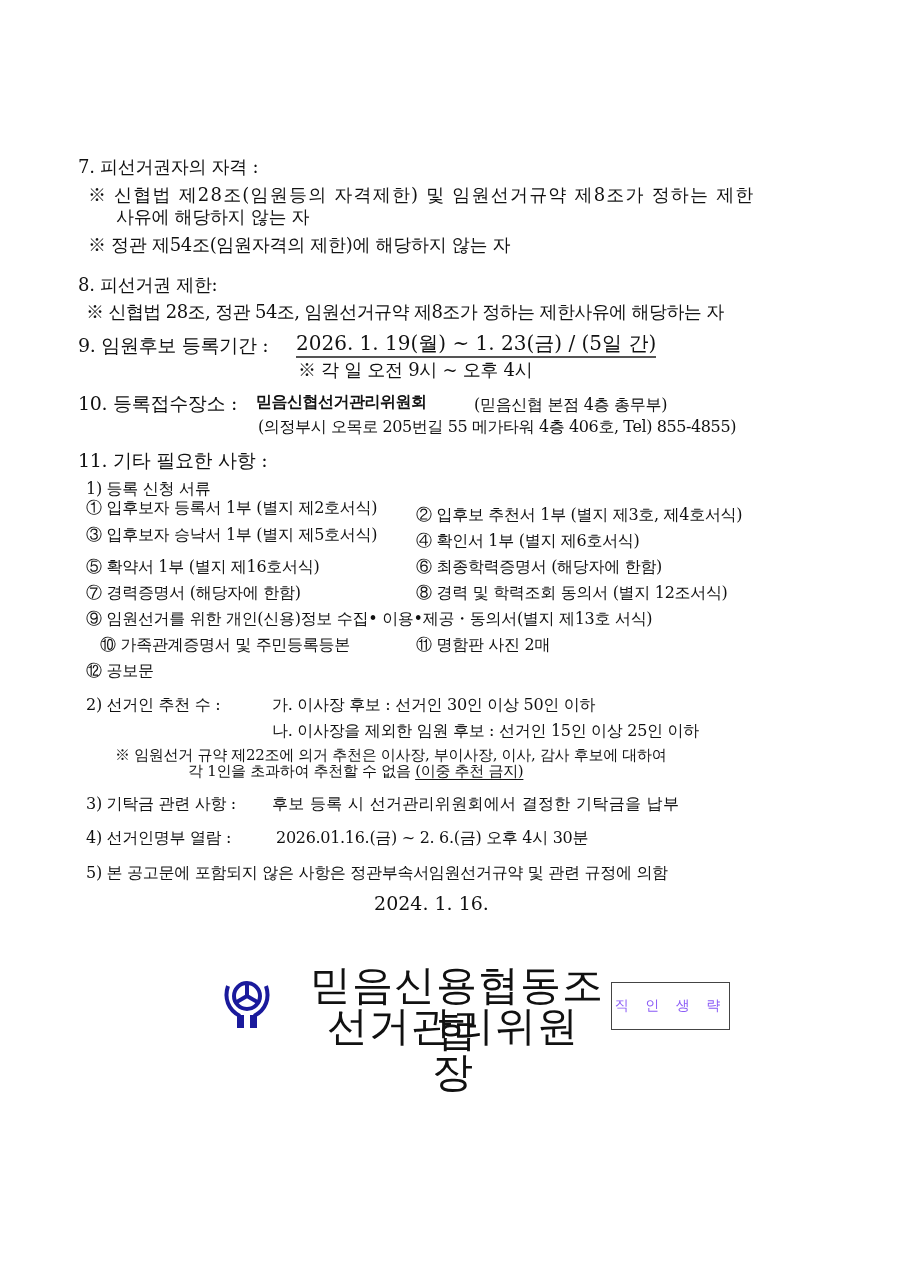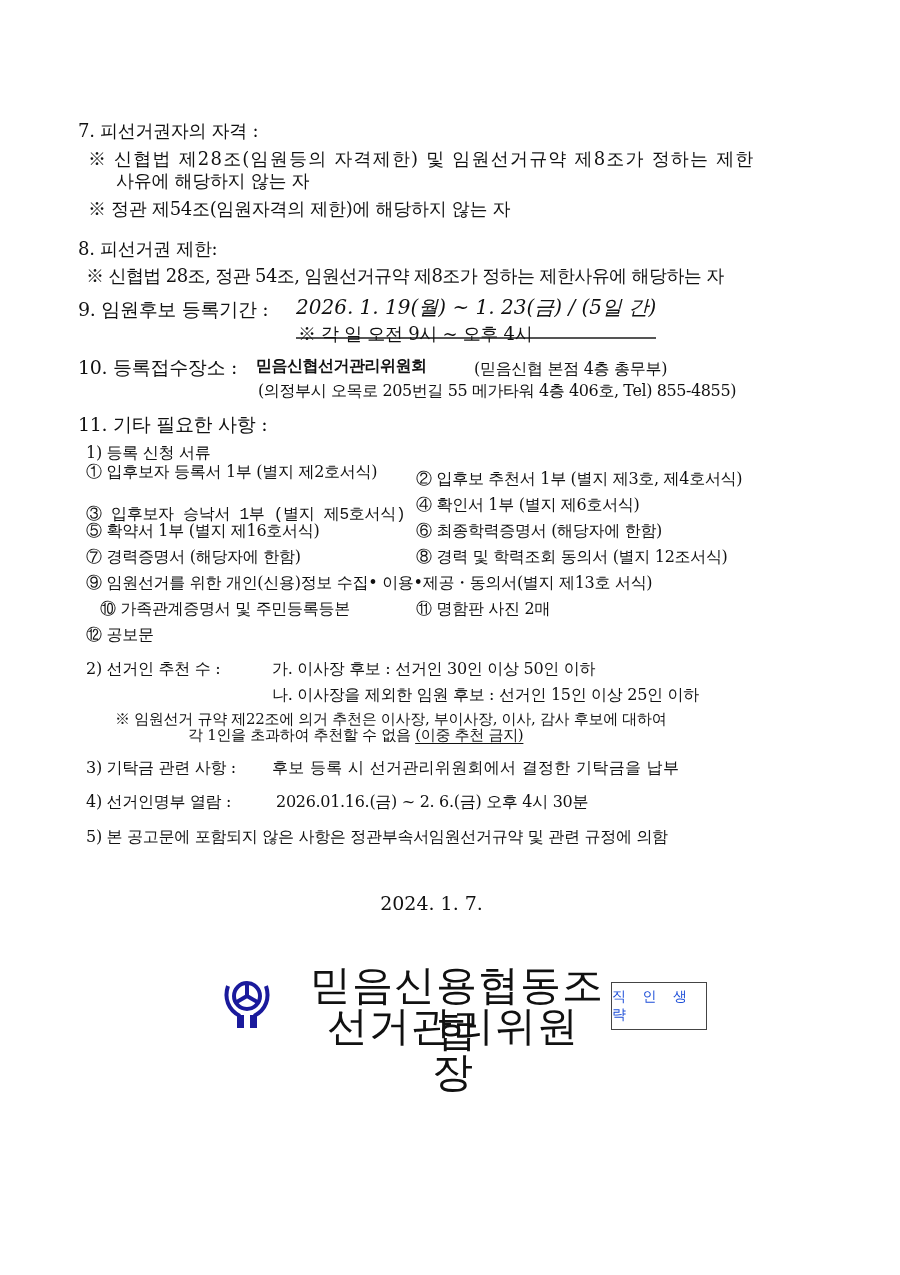--- a/index.html
+++ b/index.html
@@ -1,29 +1,29 @@
 <!DOCTYPE html>
 <html><head>
 <meta charset="utf-8">
 <style>
   html, body { margin: 0; padding: 0; background: #ffffff; }
   body {
     width: 900px; height: 1275px; position: relative; overflow: hidden;
     font-family: "DejaVu Serif", "Liberation Serif", serif;
     color: #111111;
   }
-  .ln { position: absolute; white-space: nowrap; font-size: 16.5px; line-height: 22px; letter-spacing: -0.3px; }
+  .ln { position: absolute; white-space: nowrap; font-size: 16.5px; line-height: 22px; letter-spacing: -0.3px; margin-top: 36px; }
   .big { font-size: 18px; }
   .sub { font-size: 16px; }
   .small { font-size: 15px; text-align: right; }
   .u { text-decoration: underline; text-underline-offset: 3px; }
-  .thick-u { border-bottom: 2px solid #555; padding-bottom: 18px; font-style: italic; }
+  .thick-u { border-bottom: 2px solid #555; padding-bottom: 1px; }
   .date { position: absolute; left: 0; width: 863px; text-align: center; top: 892px; font-size: 19px; letter-spacing: 0px; }
   .sig { position: absolute; left: 298px; font-family: "DejaVu Sans", "Liberation Sans", sans-serif; font-size: 41px; line-height: 46px; letter-spacing: 1px; text-align: center; width: 318px; }
-  .seal-box { position: absolute; left: 611px; top: 982px; width: 96px; height: 48px; border: 1px solid #444; box-sizing: border-box; display: flex; align-items: center; justify-content: center; font-family: "DejaVu Sans", "Liberation Sans", sans-serif; font-size: 14px; letter-spacing: 6px; color: #1d4ed8; }
+  .seal-box { position: absolute; left: 611px; top: 982px; width: 119px; height: 48px; border: 1px solid #444; box-sizing: border-box; display: flex; align-items: center; justify-content: center; font-family: "DejaVu Sans", "Liberation Sans", sans-serif; font-size: 14px; letter-spacing: 6px; color: #8b5cf6; }
   .logo { position: absolute; left: 222px; top: 972px; width: 50px; height: 58px; }
 </style>
 </head>
 <body>
 
 <div class="ln big" style="left:78px;top:120px;">7. 피선거권자의 자격 :</div>
 <div class="ln big" style="left:88px;top:148px;letter-spacing:1.2px;">※ 신협법 제28조(임원등의 자격제한) 및 임원선거규약 제8조가 정하는 제한</div>
 <div class="ln big" style="left:116px;top:170px;">사유에 해당하지 않는 자</div>
 <div class="ln big" style="left:88px;top:198px;">※ 정관 제54조(임원자격의 제한)에 해당하지 않는 자</div>
 
@@ -37,21 +37,21 @@
 <div class="ln big" style="left:78px;top:356px;font-size:19px;">10. 등록접수장소 :</div>
 <div class="ln" style="left:256px;top:355px;font-size:16px;font-weight:bold;letter-spacing:-0.5px;">믿음신협선거관리위원회</div>
 <div class="ln sub" style="left:474px;top:358px;">(믿음신협 본점 4층 총무부)</div>
 <div class="ln sub" style="left:258px;top:380px;letter-spacing:-0.4px;">(의정부시 오목로 205번길 55 메가타워 4층 406호, Tel) 855-4855)</div>
 
 <div class="ln big" style="left:78px;top:413px;font-size:19px;">11. 기타 필요한 사항 :</div>
 <div class="ln sub" style="left:86px;top:442px;">1) 등록 신청 서류</div>
 
 <div class="ln sub" style="left:86px;top:461px;">① 입후보자 등록서 1부 (별지 제2호서식)</div>
 <div class="ln sub" style="left:416px;top:468px;">② 입후보 추천서 1부 (별지 제3호, 제4호서식)</div>
-<div class="ln sub" style="left:86px;top:504px;font-family:Liberation Mono, monospace;">③ 입후보자 승낙서 1부 (별지 제5호서식)</div>
+<div class="ln sub" style="left:86px;top:488px;">③ 입후보자 승낙서 1부 (별지 제5호서식)</div>
 <div class="ln sub" style="left:416px;top:494px;">④ 확인서 1부 (별지 제6호서식)</div>
 <div class="ln sub" style="left:86px;top:520px;">⑤ 확약서 1부 (별지 제16호서식)</div>
 <div class="ln sub" style="left:416px;top:520px;">⑥ 최종학력증명서 (해당자에 한함)</div>
 <div class="ln sub" style="left:86px;top:546px;">⑦ 경력증명서 (해당자에 한함)</div>
 <div class="ln sub" style="left:416px;top:546px;">⑧ 경력 및 학력조회 동의서 (별지 12조서식)</div>
 <div class="ln sub" style="left:86px;top:572px;text-align:right;">⑨ 임원선거를 위한 개인(신용)정보 수집• 이용•제공・동의서(별지 제13호 서식)</div>
 <div class="ln sub" style="left:100px;top:598px;">⑩ 가족관계증명서 및 주민등록등본</div>
 <div class="ln sub" style="left:416px;top:598px;">⑪ 명함판 사진 2매</div>
 <div class="ln sub" style="left:86px;top:624px;">⑫ 공보문</div>
 
@@ -64,21 +64,21 @@
 </div>
 
 <div class="ln sub" style="left:86px;top:757px;">3) 기탁금 관련 사항 :</div>
 <div class="ln sub" style="left:272px;top:757px;letter-spacing:0.3px;">후보 등록 시 선거관리위원회에서 결정한 기탁금을 납부</div>
 
 <div class="ln sub" style="left:86px;top:791px;">4) 선거인명부 열람 :</div>
 <div class="ln sub" style="left:276px;top:791px;">2026.01.16.(금) ~ 2. 6.(금) 오후 4시 30분</div>
 
 <div class="ln sub" style="left:86px;top:826px;">5) 본 공고문에 포함되지 않은 사항은 정관부속서임원선거규약 및 관련 규정에 의함</div>
 
-<div class="date">2024. 1. 7.</div>
+<div class="date">2024. 1. 16.</div>
 
 <div class="logo">
   <svg width="50" height="58" viewBox="0 0 50 58">
     <g fill="none" stroke="#1a1a9c" stroke-width="4">
       <circle cx="25" cy="24" r="13"></circle>
       <line x1="25" y1="24" x2="25" y2="10"></line>
       <line x1="25" y1="24" x2="13" y2="31"></line>
       <line x1="25" y1="24" x2="37" y2="31"></line>
       <path d="M6 14 C 2 26, 6 38, 18 44"></path>
       <path d="M44 14 C 48 26, 44 38, 32 44"></path>

